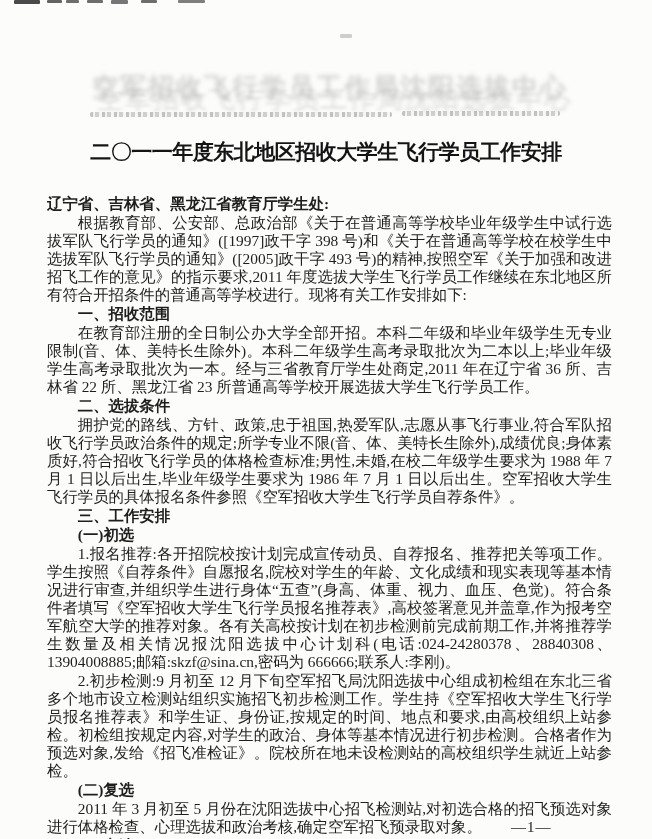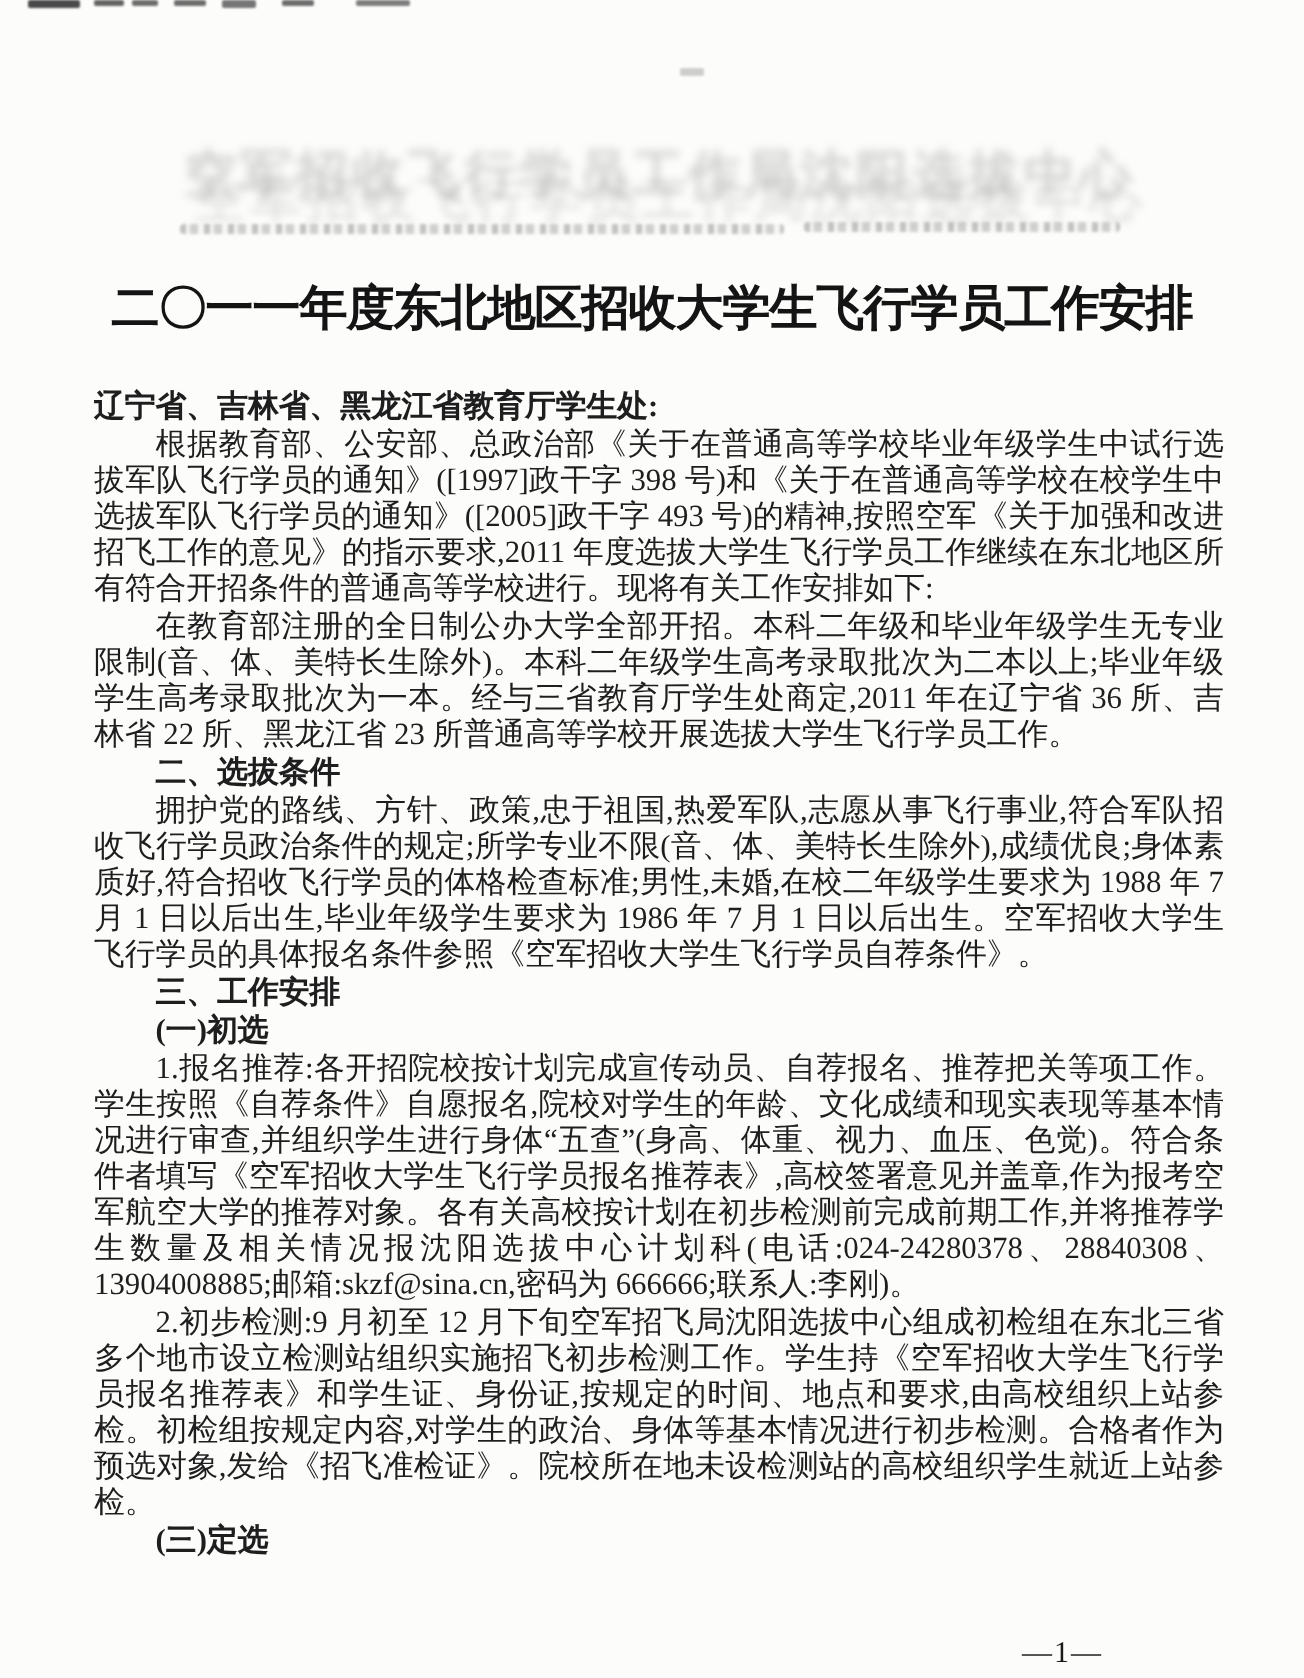--- a/index.html
+++ b/index.html
@@ -46,21 +46,21 @@
     filter:blur(0.7px);
     border-radius:2px;
     opacity:.75;
   }
 
   .doc-title{
     position:absolute;
     top:138px;left:0;width:100%;
     margin:0;
     text-align:center;
-    font-size:24px;
+    font-size:21px;
     font-weight:bold;
     letter-spacing:-0.5px;
     color:#141414;
   }
 
   .doc-body{
     position:absolute;
     left:46px;top:194px;width:567px;
     font-size:15.4px;
     line-height:18px;
@@ -99,25 +99,28 @@
   <p class="ghost-title ghost-layer-1">空军招收飞行学员工作局沈阳选拔中心</p>
   <p class="ghost-title ghost-layer-2">空军招收飞行学员工作局沈阳选拔中心</p>
   <div class="ghost-smudge" style="left:90px;top:112px;width:302px;"></div>
   <div class="ghost-smudge" style="left:402px;top:111px;width:158px;"></div>
 
   <h1 class="doc-title">二〇一一年度东北地区招收大学生飞行学员工作安排</h1>
 
   <div class="doc-body">
       <p class="para-salutation">辽宁省、吉林省、黑龙江省教育厅学生处:</p>
       <p class="para-body">根据教育部、公安部、总政治部《关于在普通高等学校毕业年级学生中试行选拔军队飞行学员的通知》([1997]政干字 398 号)和《关于在普通高等学校在校学生中选拔军队飞行学员的通知》([2005]政干字 493 号)的精神,按照空军《关于加强和改进招飞工作的意见》的指示要求,2011 年度选拔大学生飞行学员工作继续在东北地区所有符合开招条件的普通高等学校进行。现将有关工作安排如下:</p>
+      <p class="para-heading1">一、招收范围</p>
       <p class="para-body">在教育部注册的全日制公办大学全部开招。本科二年级和毕业年级学生无专业限制(音、体、美特长生除外)。本科二年级学生高考录取批次为二本以上;毕业年级学生高考录取批次为一本。经与三省教育厅学生处商定,2011 年在辽宁省 36 所、吉林省 22 所、黑龙江省 23 所普通高等学校开展选拔大学生飞行学员工作。</p>
       <p class="para-heading1">二、选拔条件</p>
       <p class="para-body">拥护党的路线、方针、政策,忠于祖国,热爱军队,志愿从事飞行事业,符合军队招收飞行学员政治条件的规定;所学专业不限(音、体、美特长生除外),成绩优良;身体素质好,符合招收飞行学员的体格检查标准;男性,未婚,在校二年级学生要求为 1988 年 7 月 1 日以后出生,毕业年级学生要求为 1986 年 7 月 1 日以后出生。空军招收大学生飞行学员的具体报名条件参照《空军招收大学生飞行学员自荐条件》。</p>
       <p class="para-heading1">三、工作安排</p>
       <p class="para-heading2">(一)初选</p>
       <p class="para-body"><span class="lead">1.报名推荐:</span>各开招院校按计划完成宣传动员、自荐报名、推荐把关等项工作。学生按照《自荐条件》自愿报名,院校对学生的年龄、文化成绩和现实表现等基本情况进行审查,并组织学生进行身体“五查”(身高、体重、视力、血压、色觉)。符合条件者填写《空军招收大学生飞行学员报名推荐表》,高校签署意见并盖章,作为报考空军航空大学的推荐对象。各有关高校按计划在初步检测前完成前期工作,并将推荐学生数量及相关情况报沈阳选拔中心计划科(电话:024-24280378、28840308、13904008885;邮箱:skzf@sina.cn,密码为 666666;联系人:李刚)。</p>
       <p class="para-body"><span class="lead">2.初步检测:</span>9 月初至 12 月下旬空军招飞局沈阳选拔中心组成初检组在东北三省多个地市设立检测站组织实施招飞初步检测工作。学生持《空军招收大学生飞行学员报名推荐表》和学生证、身份证,按规定的时间、地点和要求,由高校组织上站参检。初检组按规定内容,对学生的政治、身体等基本情况进行初步检测。合格者作为预选对象,发给《招飞准检证》。院校所在地未设检测站的高校组织学生就近上站参检。</p>
+      <p class="para-heading2">(二)复选</p>
+      <p class="para-body">2011 年 3 月初至 5 月份在沈阳选拔中心招飞检测站,对初选合格的招飞预选对象进行体格检查、心理选拔和政治考核,确定空军招飞预录取对象。</p>
       <p class="para-heading2">(三)定选</p>
     </div>
 
   <span class="page-number">—1—</span>
 
 </div>
 
 </body></html>

